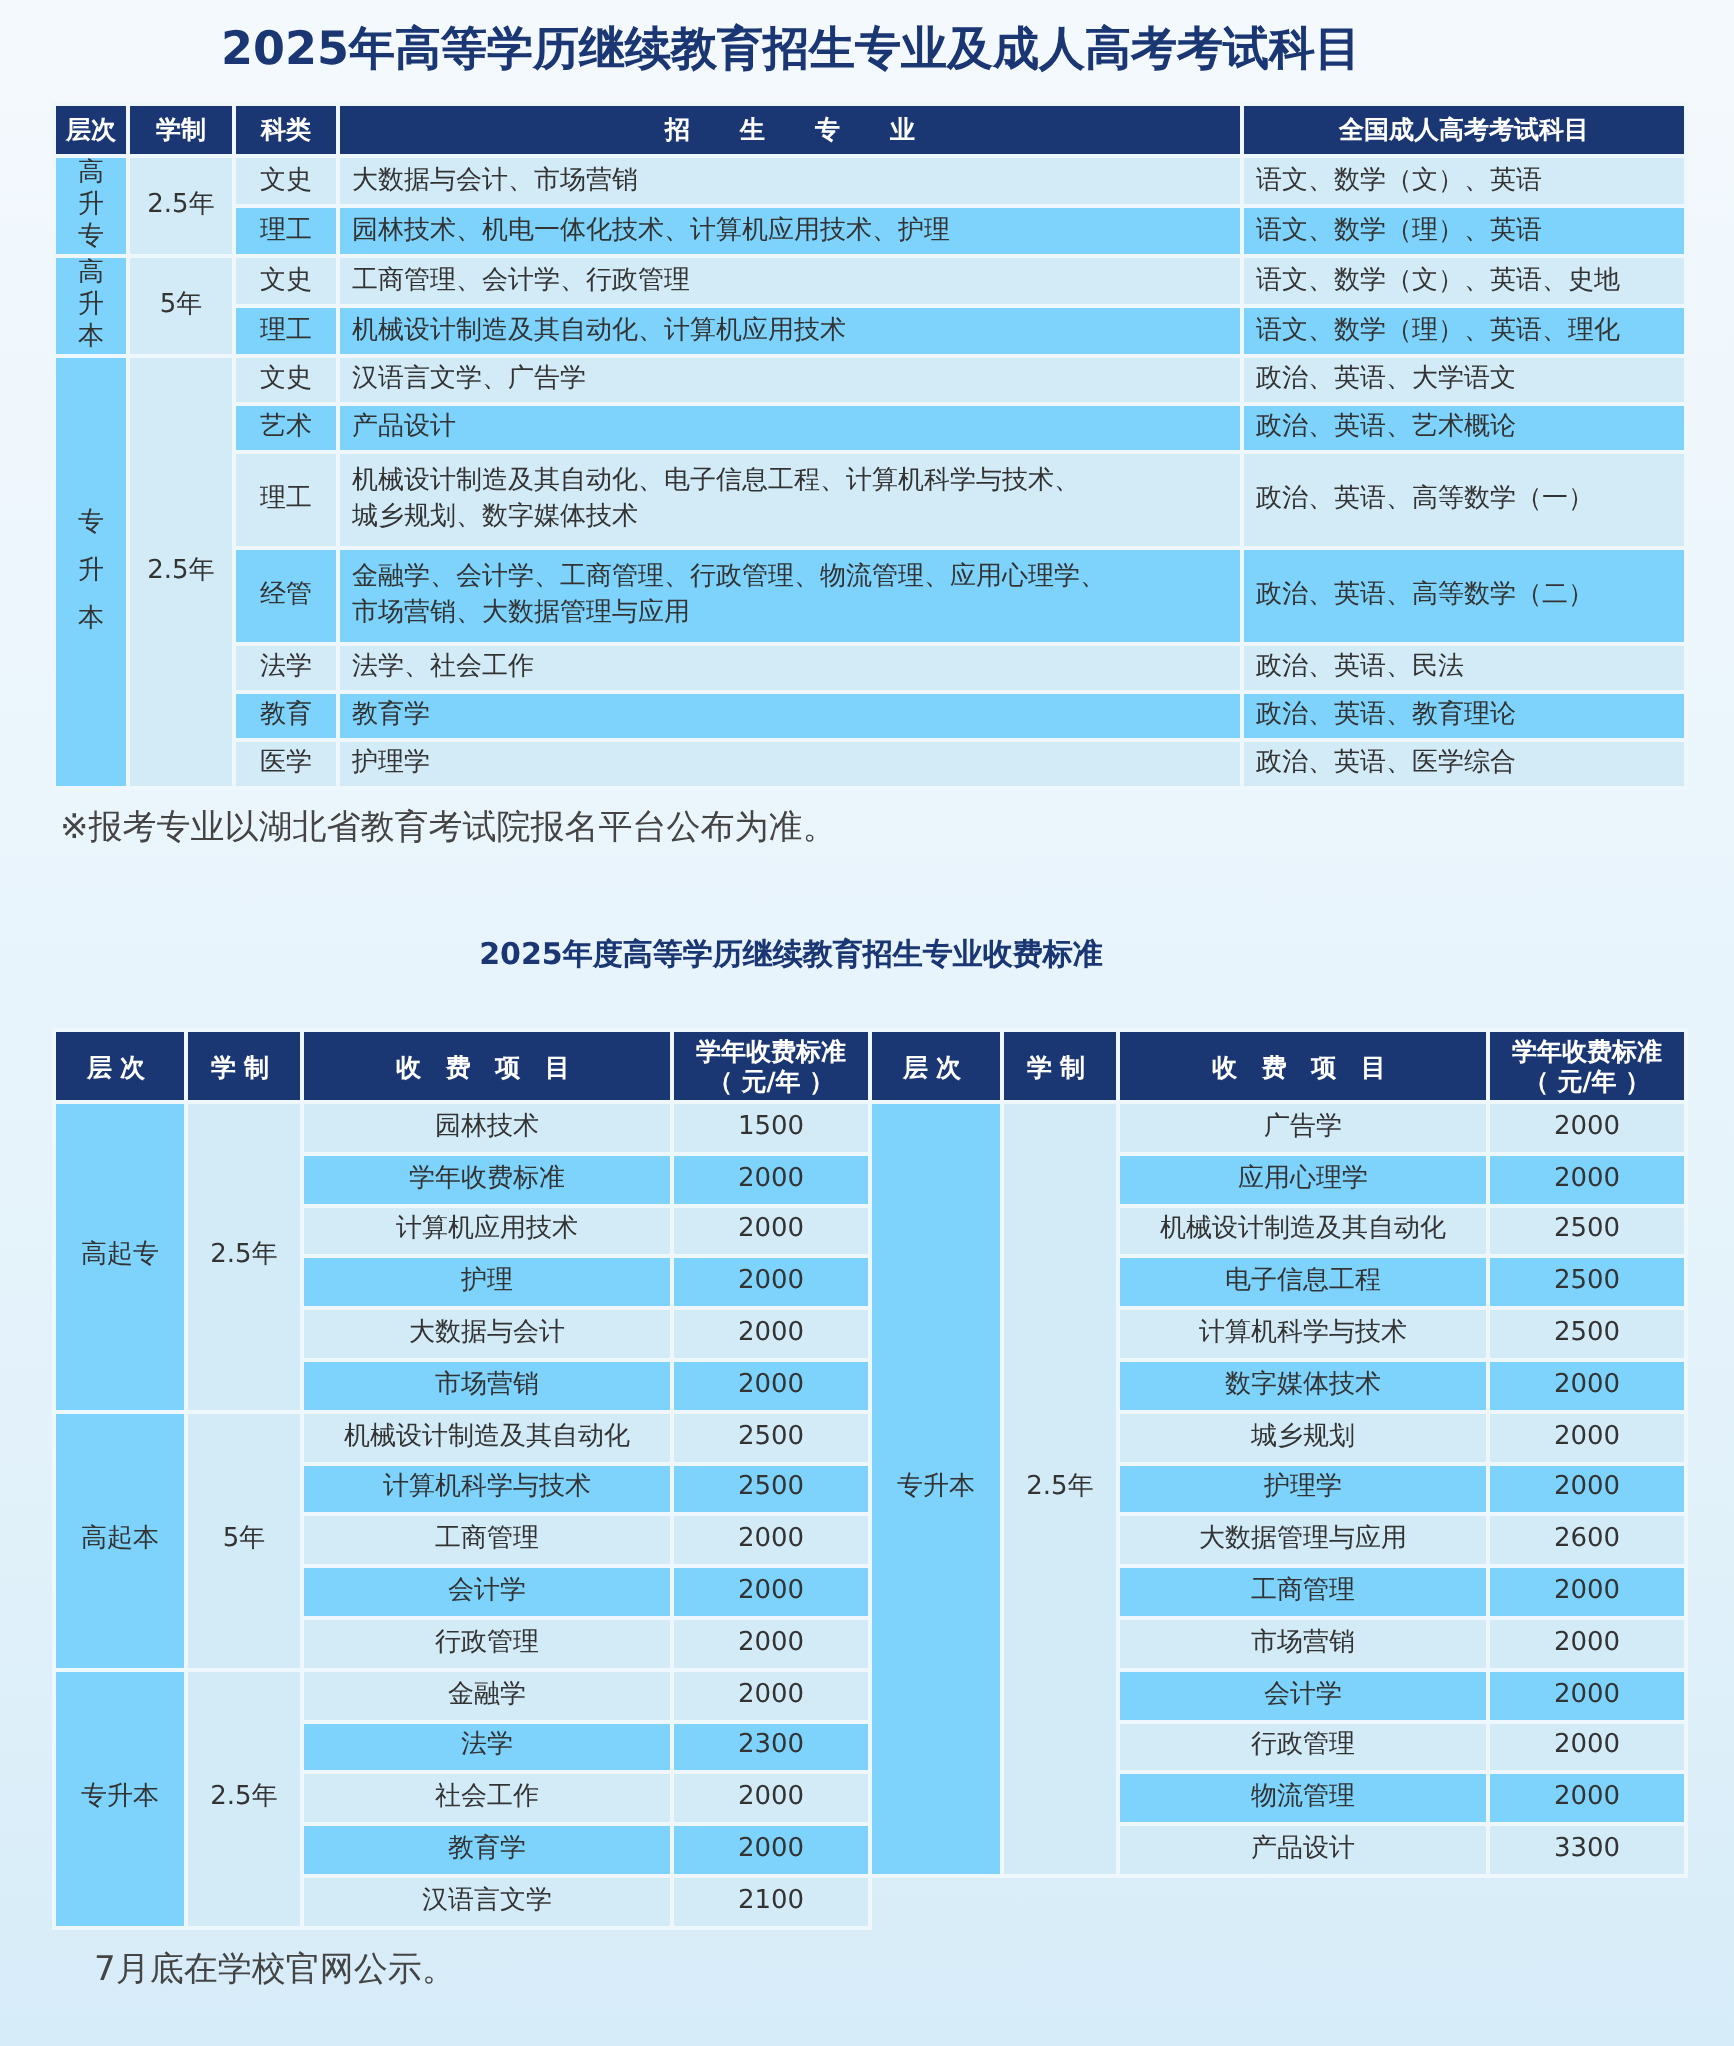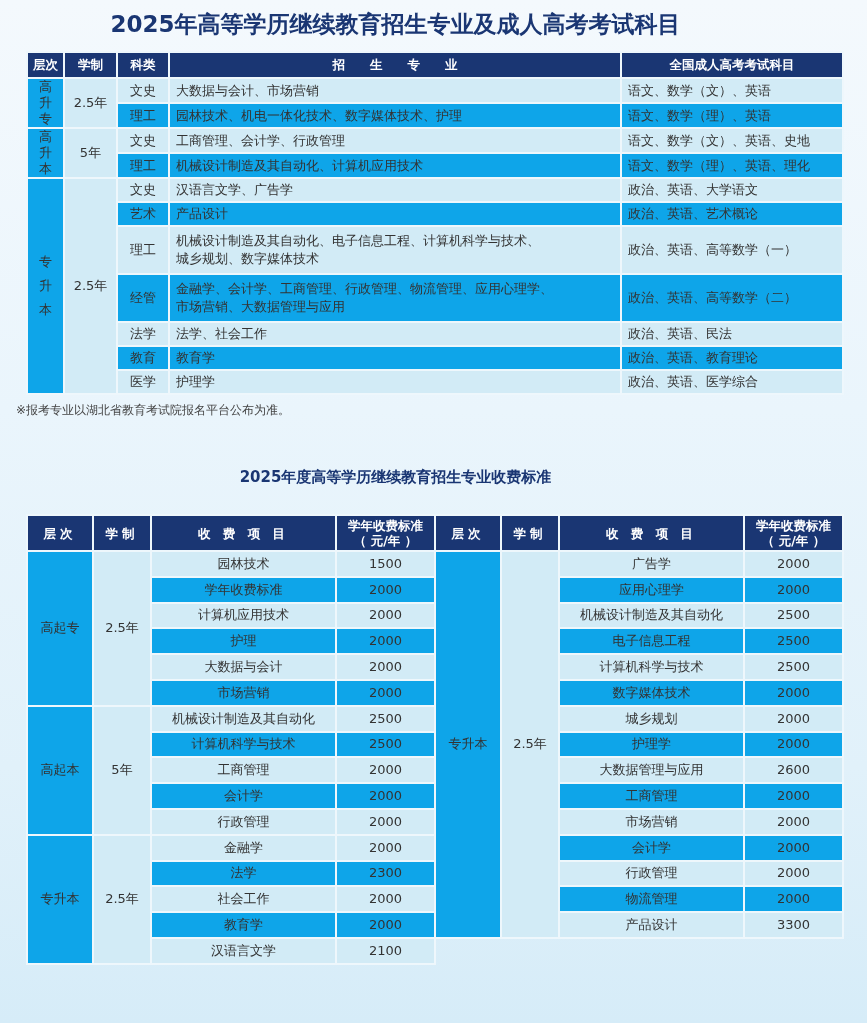--- a/index.html
+++ b/index.html
@@ -13,28 +13,28 @@
   .title {
     position: absolute; left: 10px; width: 771px; text-align: center;
     color: #1a3673; font-weight: bold;
   }
   #t1 { top: 9px; font-size: 23px; letter-spacing: 0px; }
   #t2 { top: 468px; font-size: 15px; }
   table { border-collapse: collapse; position: absolute; table-layout: fixed; }
   td, th { border: 2px solid #eef7fc; font-size: 13px; color: #333; padding: 0 6px; line-height: 18px; }
   th { background: #1a3673; color: #fff; font-weight: bold; font-size: 12.5px; text-align: center; margin-left: 43px; }
   .c-a { background: #d2ebf6; }
-  .c-b { background: #0ea5e9; }
+  .c-b { background: #7dd3fc; }
   .center { text-align: center; }
   #tbl1 { left: 26px; top: 51px; width: 816px; }
   #tbl1 th { height: 26px; }
   #tbl1 td { height: 24px; }
   #tbl1 td.tall { height: 48px; }
   .vert { text-align: center; line-height: 16px; padding: 0; }
-  .note { position: absolute; left: 16px; font-size: 12px; color: #444; }
+  .note { position: absolute; left: 30px; font-size: 17px; color: #444; }
   #note1 { top: 402px; }
   #note2 { top: 975px; line-height: 21px; width: 820px; }
   .fee { top: 514px; }
   .fee th { height: 36px; line-height: 15px; }
   .fee td { height: 25.8px; text-align: center; padding: 0 2px; }
   #tbl2 { left: 26px; width: 408px; }
   #tbl3 { left: 434px; width: 408px; }
   .spaced { letter-spacing: 4px; }
 </style>
 </head>
@@ -63,21 +63,21 @@
 
     <tr>
       <td rowspan="2" class="c-b vert"><span style="display:inline-block;width:14px;word-break:break-all;line-height:16px">高升专</span></td>
       <td rowspan="2" class="c-a center" style="padding:0">2.5年</td>
       <td class="c-a center" style="padding:0">文史</td>
       <td class="c-a">大数据与会计、市场营销</td>
       <td class="c-a">语文、数学（文）、英语</td>
     </tr>
     <tr>
       <td class="c-b center" style="padding:0">理工</td>
-      <td class="c-b">园林技术、机电一体化技术、数字媒体技术、护理</td>
+      <td class="c-b">园林技术、机电一体化技术、计算机应用技术、护理</td>
       <td class="c-b">语文、数学（理）、英语</td>
     </tr>
 
     <tr>
       <td rowspan="2" class="c-b vert"><span style="display:inline-block;width:14px;word-break:break-all;line-height:16px">高升本</span></td>
       <td rowspan="2" class="c-a center" style="padding:0">5年</td>
       <td class="c-a center" style="padding:0">文史</td>
       <td class="c-a">工商管理、会计学、行政管理</td>
       <td class="c-a">语文、数学（文）、英语、史地</td>
     </tr>
@@ -307,13 +307,14 @@
         <td class="c-b">2000</td>
       </tr>
       <tr>
         <td class="c-a">产品设计</td>
         <td class="c-a">3300</td>
       </tr>
     </tbody>
 </table>
 
 <div id="note2" class="note">
+  <div>　7月底在学校官网公示。</div>
 </div>
 
 </body></html>

